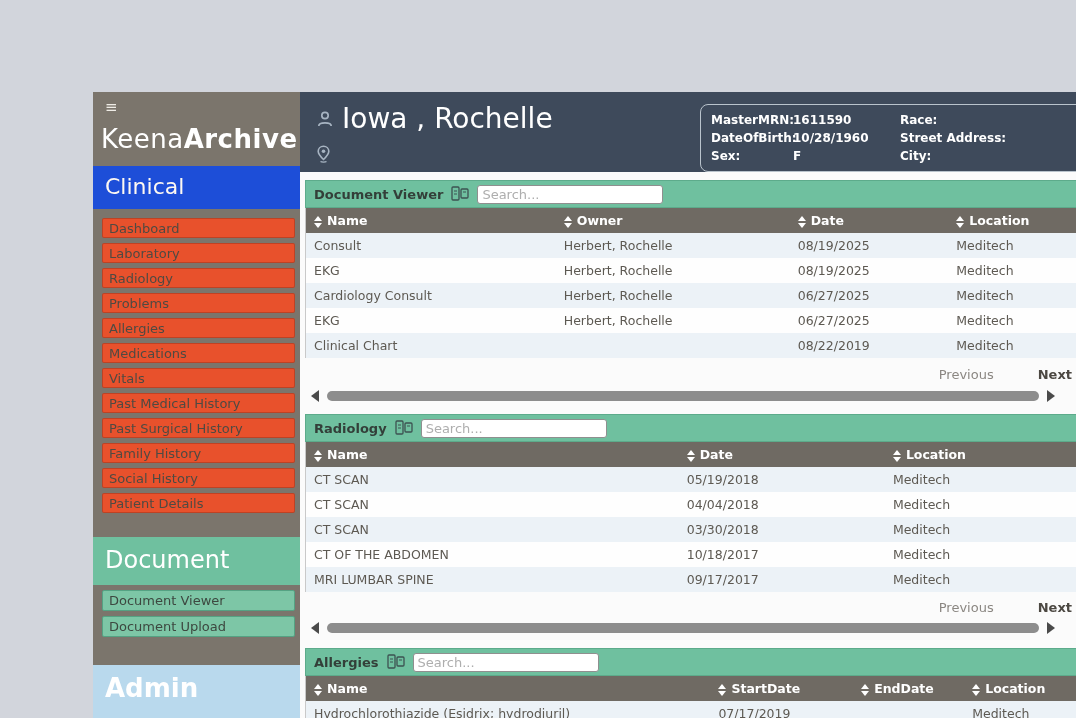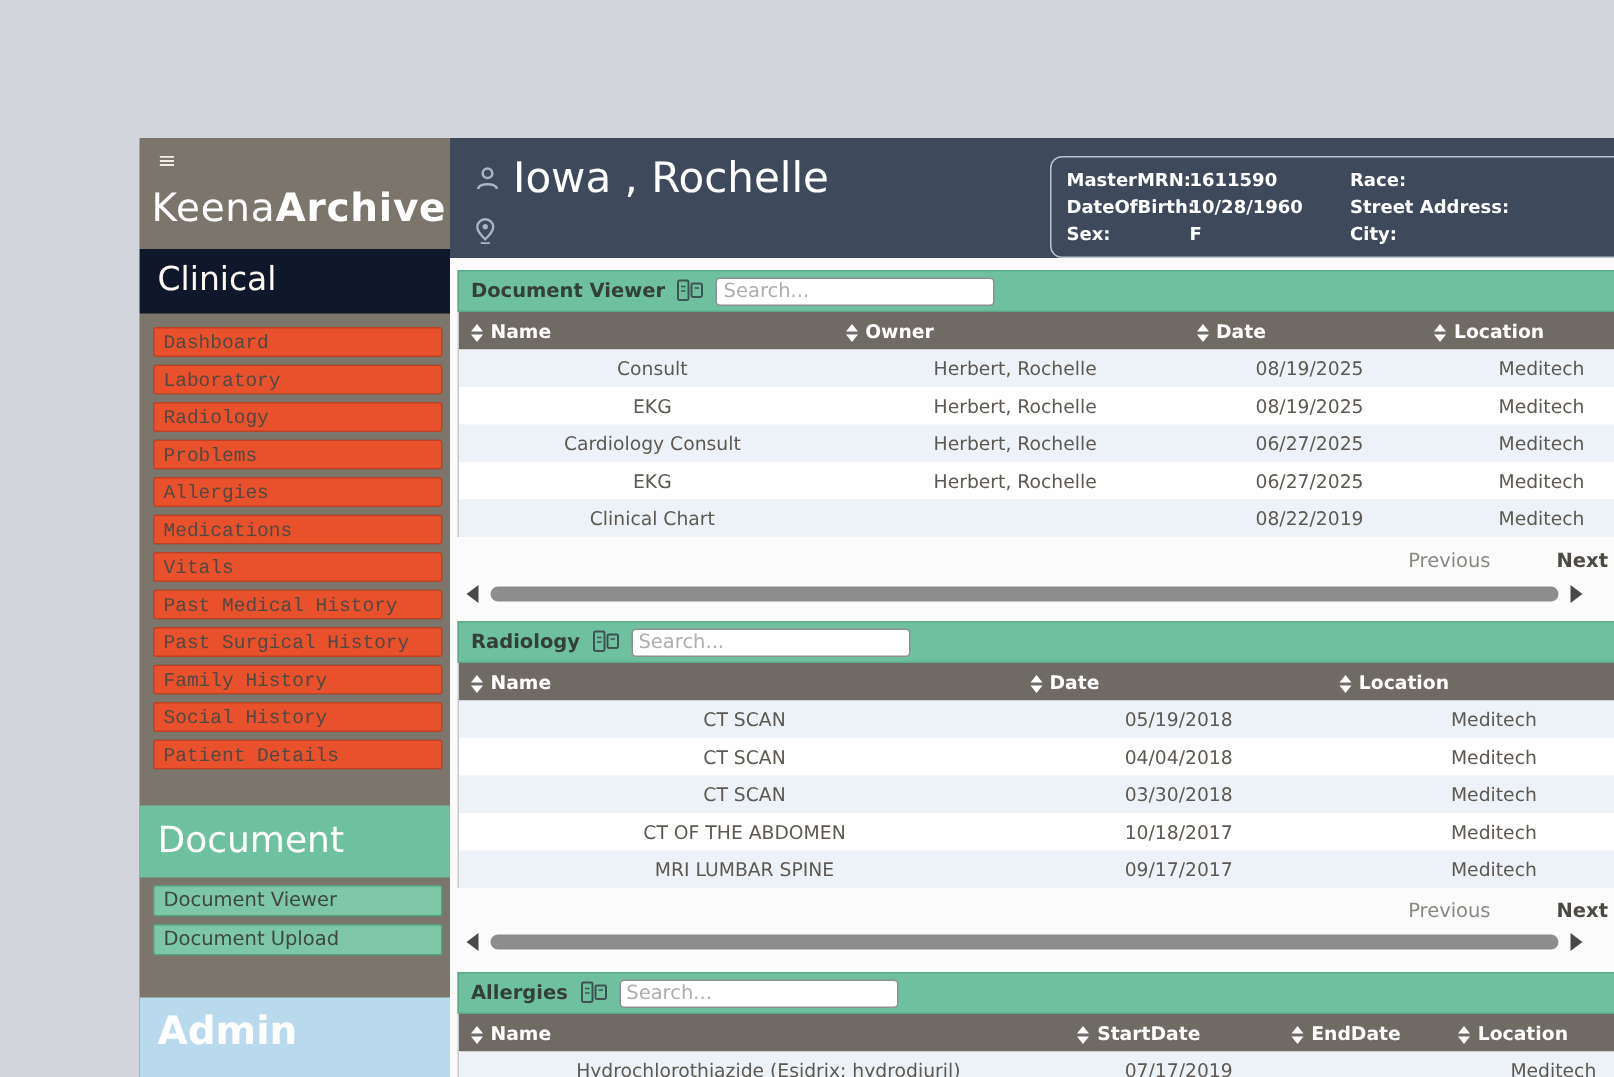--- a/index.html
+++ b/index.html
@@ -6,27 +6,27 @@
   html,body { width:1076px; height:718px; overflow:hidden; background:#d2d5dc;
               font-family:"DejaVu Sans", sans-serif; }
   .window { position:absolute; left:93px; top:92px; width:1007px; height:700px; display:flex; }
 
   
   .sidebar { width:207px; flex:none; background:#7b756c; overflow:hidden; }
   .hamburger { color:#efece6; font-size:15px; padding:8px 0 0 12px; line-height:14px; cursor:pointer; }
   .brand { color:#ffffff; font-size:26px; padding:10px 0 0 8px; letter-spacing:.5px; white-space:nowrap; }
   .brand b { font-weight:700; }
   .sec-head { margin-top:12px; padding:8px 0 10px 12px; color:#fdf8f2; font-size:22px; }
-  .sec-head.clinical { background:#0f172a; }
+  .sec-head.clinical { background:#1d4ed8; }
   .sec-head.document { margin-top:24px; background:#6fc09f; font-size:24px; color:#fff; padding:9px 0 11px 12px; }
   .sec-head.admin { margin-top:28px; background:#b9d9ed; font-size:26px; color:#fff; font-weight:700; height:60px; padding-top:8px; }
   .nav { margin-top:9px; }
   .nav-item { margin:0 5px 5px 9px; height:20px; line-height:20px; background:#e8512c;
               border:1px solid rgba(0,0,0,.18); border-radius:2px; color:#4f4a42;
-              font-size:13px; padding-left:6px; cursor:pointer; overflow:hidden; white-space:nowrap;font-family:Liberation Mono, monospace; }
+              font-size:13px; padding-left:6px; cursor:pointer; overflow:hidden; white-space:nowrap; }
   .doc-item { margin:5px 5px 5px 9px; height:21px; line-height:20px; background:#7dc6a6;
               border:1px solid #55a283; border-radius:2px; color:#3d4840;
               font-size:13px; padding-left:6px; cursor:pointer; }
 
   
   .main { width:800px; flex:none; background:#fbfbfb; }
   .pt-header { height:80px; background:#3e4a5b; display:flex; padding:10px 0 0 16px; }
   .pt-left { flex:1; }
   .pt-name-row { display:flex; align-items:center; gap:8px; }
   .pt-name { color:#fff; font-size:28px; }
@@ -50,21 +50,21 @@
   .thead { display:flex; height:25px; background:#6f6a63; color:#fff; font-size:12.5px; font-weight:700;
            align-items:center; }
   .th { display:flex; align-items:flex-end; gap:5px; padding-left:8px; cursor:pointer; overflow:hidden; }
   .sort { display:inline-flex; flex-direction:column; gap:2px; }
   .sort i { display:block; width:0; height:0; border-left:4px solid transparent; border-right:4px solid transparent; }
   .sort .up { border-bottom:5px solid #fff; }
   .sort .dn { border-top:5px solid #fff; }
   .trow { display:flex; height:25px; align-items:center; font-size:12.5px; color:#5d5952; cursor:pointer; }
   .trow.odd { background:#ecf2f7; }
   .trow.even { background:#fefefe; }
-  .td { padding-left:8px; overflow:hidden; white-space:nowrap;text-align:center; }
+  .td { padding-left:8px; overflow:hidden; white-space:nowrap; }
 
   
   .dv .c0{width:31.5%;} .dv .c1{width:29.5%;} .dv .c2{width:20%;} .dv .c3{width:19%;}
   
   .rad .c0{width:47%;} .rad .c1{width:26%;} .rad .c2{width:27%;}
   
   .al .c0{width:51%;} .al .c1{width:18%;} .al .c2{width:14%;} .al .c3{width:17%;}
 
   .pag { height:32px; display:flex; align-items:center; justify-content:flex-end; gap:44px;
          padding-right:28px; font-size:13px; background:#fbfbfb; }

